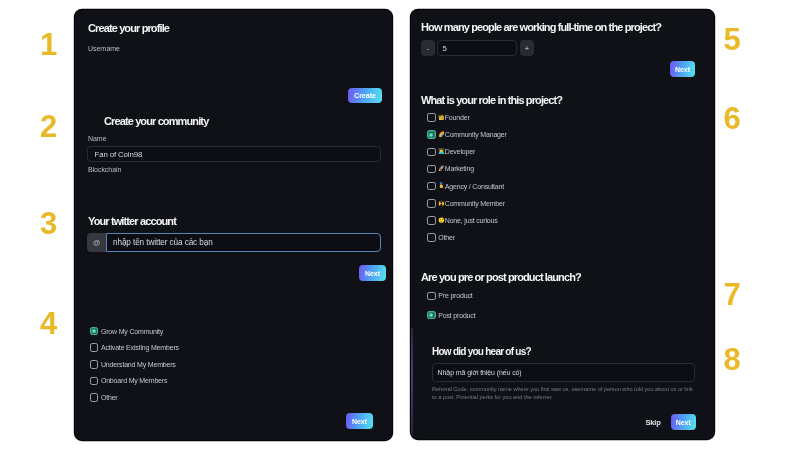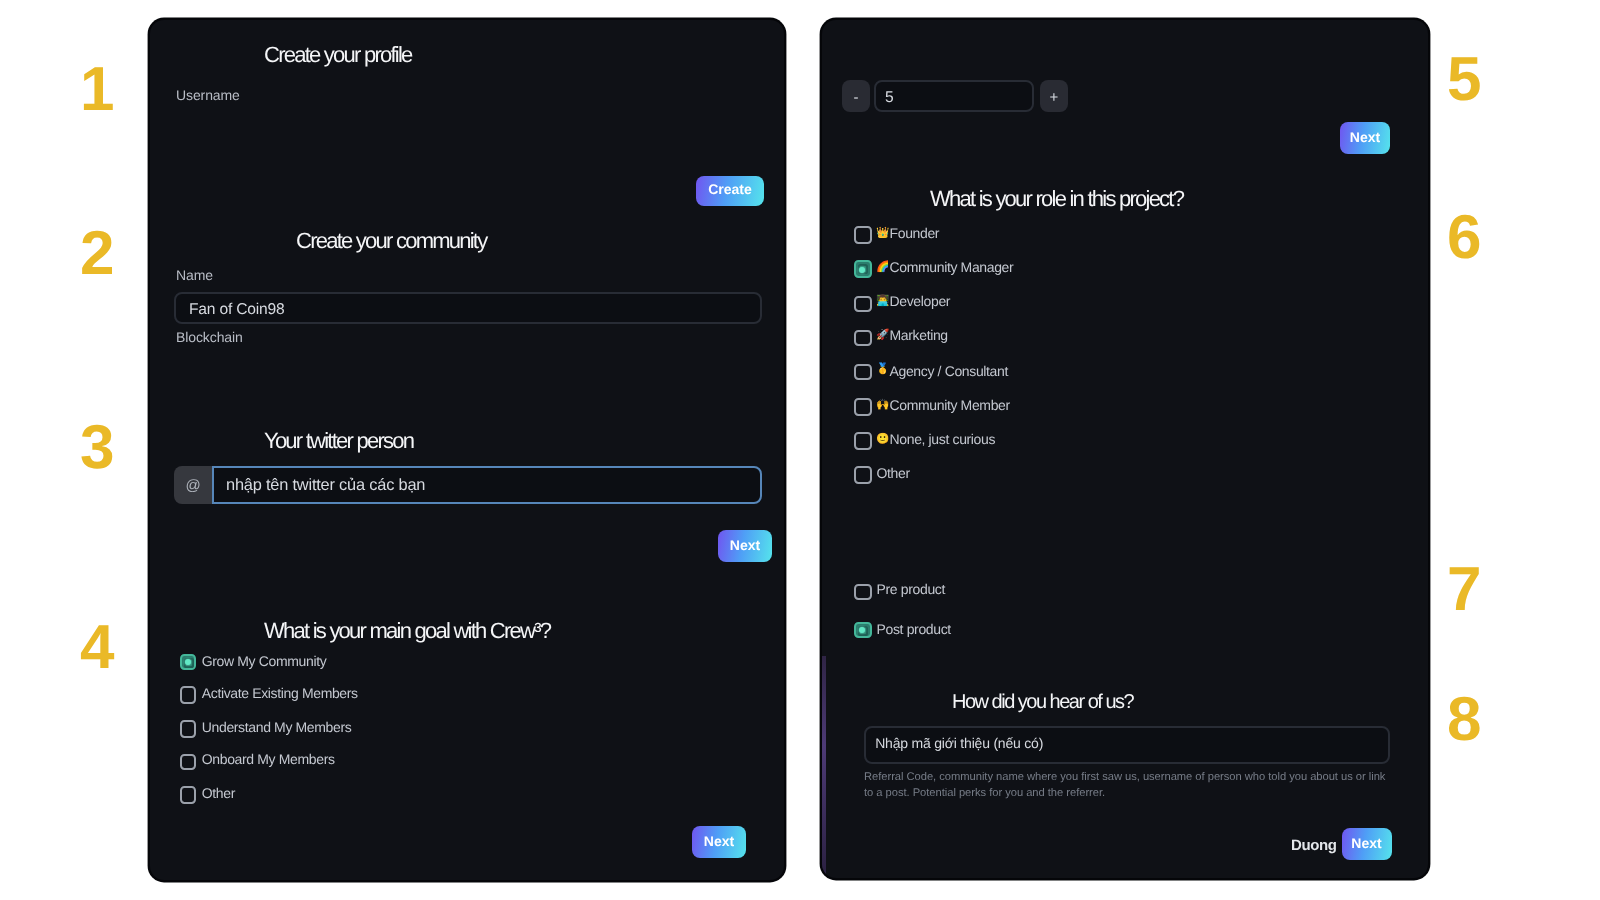--- a/index.html
+++ b/index.html
@@ -11,21 +11,21 @@
     text-rendering:optimizeLegibility;
   }
   .stage { position:relative; width:800px; height:450px; opacity:0.999; }
 
   .panel { position:absolute; background:#0f1116; border-radius:7px; overflow:hidden; box-shadow:0 0 0 1.2px #050609; }
   #panel-left  { left:75px;  top:10px; width:317px; height:430px; }
   #panel-right { left:411px; top:10px; width:303px; height:429px; }
 
   .step-num { position:absolute; color:#eab927; font-weight:bold; font-size:31px; line-height:1; }
 
-  .sec-title { color:#f4f5f7; font-weight:normal; font-size:11px; letter-spacing:-0.88px; position:absolute; white-space:nowrap;margin-left:44px;}
+  .sec-title { color:#f4f5f7; font-weight:bold; font-size:11px; letter-spacing:-0.88px; position:absolute; white-space:nowrap;}
   .flabel { color:#b9bdc6; font-size:7px; letter-spacing:-0.05px; position:absolute; white-space:nowrap; }
 
   .inp {
     position:absolute; background:#0c0e13; border:1px solid #282c35; border-radius:4px;
     color:#d7dae0; font-size:7.8px; letter-spacing:-0.1px; display:flex; align-items:center; padding-left:6.5px;
   }
   .inp.focus { border-color:#5686b9; }
 
   .btn {
     position:absolute;
@@ -62,28 +62,27 @@
 
     <div class="sec-title" style="left:13.0px;top:12.0px;">Create your profile</div>
     <div class="flabel" style="left:13.0px;top:35.0px;">Username</div>
     <div class="btn" style="left:273.0px;top:78.0px;width:34px;height:15px;">Create</div>
 
     <div class="sec-title" style="left:29px;top:105.0px;">Create your community</div>
     <div class="flabel" style="left:13.0px;top:125.0px;">Name</div>
     <div class="inp" style="left:12.0px;top:136.0px;width:294px;height:16px;">Fan of Coin98</div>
     <div class="flabel" style="left:13.0px;top:156.0px;">Blockchain</div>
 
-    <div class="sec-title" style="left:13.0px;top:205.0px;">Your twitter person</div>
+    <div class="sec-title" style="left:13.0px;top:205.0px;">Your twitter account</div>
     <div style="position:absolute;left:12.0px;top:223.0px;width:19px;height:19px;background:#36383e;border-radius:4px 0 0 4px;display:flex;align-items:center;justify-content:center;">
       <span style="color:#b0b5bd;font-size:7.5px;">@</span>
     </div>
     <div class="inp focus" style="left:31.0px;top:223.0px;width:275px;height:19px;border-radius:0 4px 4px 0;font-size:8.2px;padding-left:6.0px;">nhập tên twitter của các bạn</div>
     <div class="btn" style="left:284.0px;top:255.0px;width:27px;height:16px;">Next</div>
 
-    <div class="sec-title" style="left:13.0px;top:300.0px;">What is your main goal with Crew³?</div>
     <div id="goal-options">
         <div class="cbrow" style="left: 14.8px; top: 316.6px;">
           <span class="cbox on"></span>
           <span class="cbtext">Grow My Community</span>
         </div>
         <div class="cbrow" style="left: 14.8px; top: 333.2px;">
           <span class="cbox"></span>
           <span class="cbtext">Activate Existing Members</span>
         </div>
         <div class="cbrow" style="left: 14.8px; top: 349.8px;">
@@ -96,20 +95,21 @@
         </div>
         <div class="cbrow" style="left: 14.8px; top: 383px;">
           <span class="cbox"></span>
           <span class="cbtext">Other</span>
         </div>
       </div>
     <div class="btn" style="left:271.0px;top:403.0px;width:27px;height:16px;">Next</div>
   </div>
 
   <div class="panel" id="panel-right">
+    <div class="sec-title" style="left:10.0px;top:11.0px;">How many people are working full-time on the project?</div>
     <div style="position:absolute;left:10.0px;top:30.0px;width:14px;height:16px;background:#292b33;border-radius:4px;display:flex;align-items:center;justify-content:center;color:#d5d9df;font-size:7.5px;">
         <span>-</span>
       </div>
     <div class="inp" style="left:26.0px;top:30.0px;width:80px;height:16px;padding-left:4.5px;">5</div>
     <div style="position:absolute;left:109.0px;top:30.0px;width:14px;height:16px;background:#292b33;border-radius:4px;display:flex;align-items:center;justify-content:center;color:#d5d9df;font-size:7.5px;">
         <span>+</span>
       </div>
     <div class="btn" style="left:259.0px;top:51.0px;width:25px;height:16px;">Next</div>
 
     <div class="sec-title" style="left:10.0px;top:84.0px;">What is your role in this project?</div>
@@ -148,31 +148,32 @@
           <span class="cbox"></span>
           <span class="emj">🙂</span>
           <span class="cbtext" style="margin-left: 1px;">None, just curious</span>
         </div>
         <div class="cbrow" style="left: 16.2px; top: 223.05px;">
           <span class="cbox"></span>
           <span class="cbtext">Other</span>
         </div>
       </div>
 
+    <div class="sec-title" style="left:10.0px;top:261.0px;">Are you pre or post product launch?</div>
     <div id="launch-options">
         <div class="cbrow" style="left: 16.2px; top: 281.3px;">
           <span class="cbox"></span>
           <span class="cbtext">Pre product</span>
         </div>
         <div class="cbrow" style="left: 16.2px; top: 300.6px;">
           <span class="cbox on"></span>
           <span class="cbtext">Post product</span>
         </div>
       </div>
 
     <div style="position:absolute;left:0;top:318.0px;width:1.6px;height:112px;background:linear-gradient(180deg,#2f2445 0%,#4d3a76 40%,#2a2040 100%);"></div>
     <div class="sec-title" style="left:21.0px;top:336.0px;font-size:10px;letter-spacing:-0.75px;">How did you hear of us?</div>
     <div class="inp" style="left:21.0px;top:353.0px;width:263px;height:19px;padding-left:4.6px;font-size:7px;">Nhập mã giới thiệu (nếu có)</div>
     <div style="position:absolute;left:21.0px;top:376.0px;width:262px;color:#767c87;font-size:5.6px;line-height:7.6px;letter-spacing:-0.02px;">Referral Code, community name where you first saw us, username of person who told you about us or link to a post. Potential perks for you and the referrer.</div>
-    <div style="position:absolute;left:234.5px;top:407.5px;color:#e3e6ea;font-size:7.5px;font-weight:bold;letter-spacing:-0.2px;"><span>Duong</span></div>
+    <div style="position:absolute;left:234.5px;top:407.5px;color:#e3e6ea;font-size:7.5px;font-weight:bold;letter-spacing:-0.2px;"><span>Skip</span></div>
     <div class="btn" style="left:260.0px;top:404.0px;width:24.5px;height:16px;">Next</div>
   </div>
 </div>
 
 </body></html>

